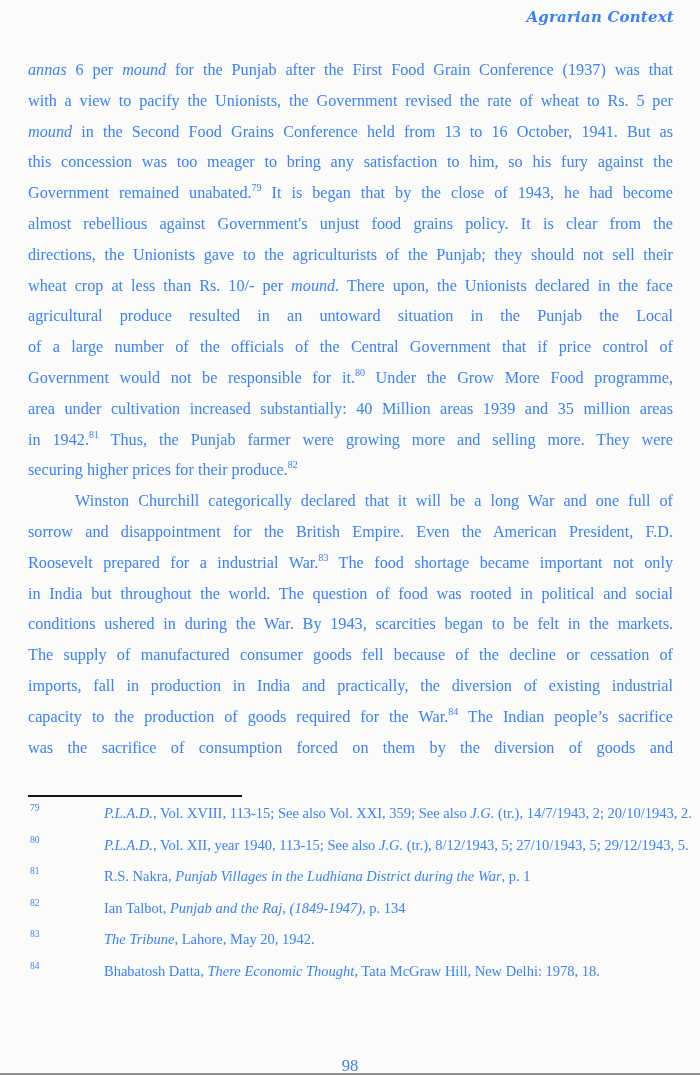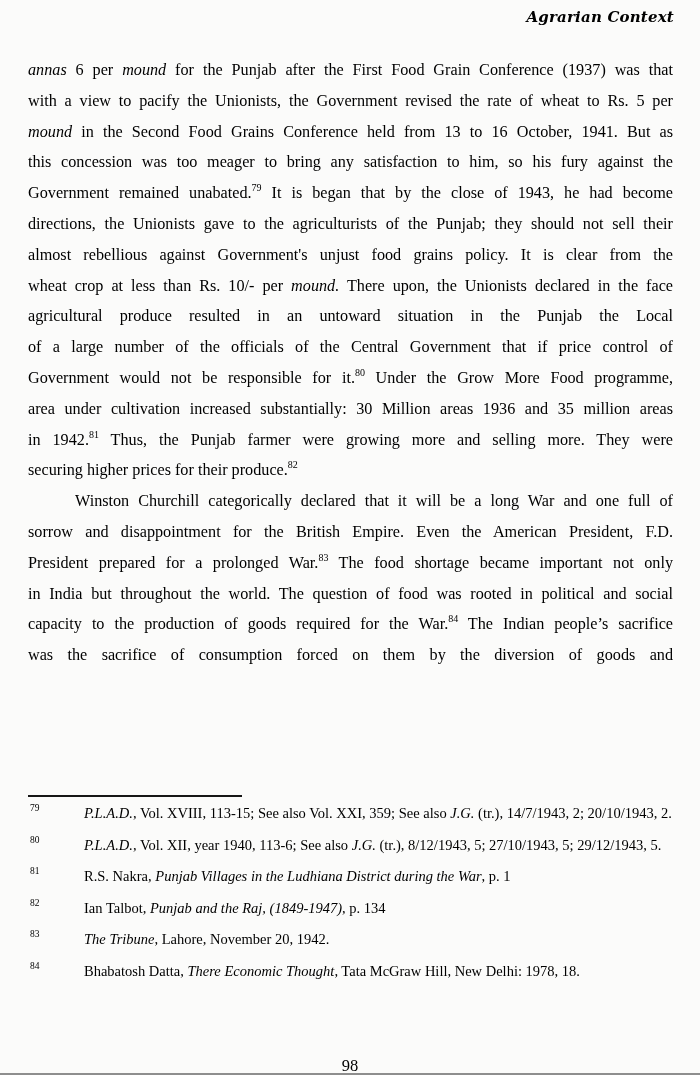--- a/index.html
+++ b/index.html
@@ -5,21 +5,21 @@
   html, body { margin: 0; padding: 0; }
   body {
     width: 700px; height: 1075px;
     background: #fbfbfa;
     overflow: hidden;
     font-family: "Liberation Serif", serif;
   }
   .page {
     position: relative;
     width: 700px; height: 1075px;
-    color: #000000;
+    color: #3b82f6;
   }
   .running-header {
     position: absolute;
     top: 8px; right: 26px;
     font-family: "DejaVu Serif", serif;
     font-style: italic;
     font-weight: 600;
     font-size: 15px;
     letter-spacing: 0.2px;
   }
@@ -58,21 +58,21 @@
     font-size: 14.5px;
     line-height: 21.5px;
   }
   .footnote { position: relative; margin-bottom: 10px; }
   .fn-marker {
     position: absolute;
     left: 2px; top: -1px;
     font-size: 9.5px;
     line-height: 12px;
   }
-  .fn-text { margin-left: 56px; }
+  .fn-text { margin-left: 76px; }
   .fn-text i, .line i { }
   .page-number {
     position: absolute;
     top: 1056px; left: 0;
     width: 700px;
     text-align: center;
     font-size: 16.5px;
   }
   .bottom-edge {
     position: absolute;
@@ -87,62 +87,65 @@
 <div class="page">
   <div class="running-header">Agrarian Context</div>
 
   <div class="body-text">
       <div class="para">
         <div class="line"><i>annas</i><span> 6 per </span><i>mound</i><span> for the Punjab after the First Food Grain Conference (1937) was that</span></div>
         <div class="line"><span>with a view to pacify the Unionists, the Government revised the rate of wheat to Rs. 5 per</span></div>
         <div class="line"><i>mound</i><span> in the Second Food Grains Conference held from 13 to 16 October, 1941. But as</span></div>
         <div class="line"><span>this concession was too meager to bring any satisfaction to him, so his fury against the</span></div>
         <div class="line"><span>Government remained unabated.</span><sup class="fnref">79</sup><span> It is began that by the close of 1943, he had become</span></div>
+        <div class="line"><span>almost rebellious against Government's unjust food grains policy. It is clear from the</span></div>
         <div class="line"><span>directions, the Unionists gave to the agriculturists of the Punjab; they should not sell their</span></div>
-        <div class="line"><span>almost rebellious against Government's unjust food grains policy. It is clear from the</span></div>
         <div class="line"><span>wheat crop at less than Rs. 10/- per </span><i>mound.</i><span> There upon, the Unionists declared in the face</span></div>
         <div class="line"><span>agricultural produce resulted in an untoward situation in the Punjab the Local</span></div>
         <div class="line"><span>of a large number of the officials of the Central Government that if price control of</span></div>
         <div class="line"><span>Government would not be responsible for it.</span><sup class="fnref">80</sup><span> Under the Grow More Food programme,</span></div>
-        <div class="line"><span>area under cultivation increased substantially: 30 Million areas 1936 and 35 million areas</span></div>
+        <div class="line"><span>area under cultivation increased substantially: 40 Million areas 1939 and 35 million areas</span></div>
         <div class="line"><span>in 1942.</span><sup class="fnref">81</sup><span> Thus, the Punjab farmer were growing more and selling more. They were</span></div>
         <div class="line left"><span>securing higher prices for their produce.</span><sup class="fnref">82</sup></div>
       </div>
       <div class="para">
         <div class="line indent"><span>Winston Churchill categorically declared that it will be a long War and one full of</span></div>
         <div class="line"><span>sorrow and disappointment for the British Empire. Even the American President, F.D.</span></div>
-        <div class="line"><span>President prepared for a prolonged War.</span><sup class="fnref">83</sup><span> The food shortage became important not only</span></div>
+        <div class="line"><span>Roosevelt prepared for a industrial War.</span><sup class="fnref">83</sup><span> The food shortage became important not only</span></div>
         <div class="line"><span>in India but throughout the world. The question of food was rooted in political and social</span></div>
+        <div class="line"><span>conditions ushered in during the War. By 1943, scarcities began to be felt in the markets.</span></div>
+        <div class="line"><span>The supply of manufactured consumer goods fell because of the decline or cessation of</span></div>
+        <div class="line"><span>imports, fall in production in India and practically, the diversion of existing industrial</span></div>
         <div class="line"><span>capacity to the production of goods required for the War.</span><sup class="fnref">84</sup><span> The Indian people’s sacrifice</span></div>
         <div class="line"><span>was the sacrifice of consumption forced on them by the diversion of goods and</span></div>
       </div>
     </div>
 
   <div class="fn-sep"></div>
 
   <div class="footnotes">
       <div class="footnote">
         <span class="fn-marker">79</span>
         <div class="fn-text"><i>P.L.A.D.</i><span>, Vol. XVIII, 113-15; See also Vol. XXI, 359; See also </span><i>J.G.</i><span> (tr.), 14/7/1943, 2; 20/10/1943, 2.</span></div>
       </div>
       <div class="footnote">
         <span class="fn-marker">80</span>
-        <div class="fn-text"><i>P.L.A.D.</i><span>, Vol. XII, year 1940, 113-6; See also </span><i>J.G.</i><span> (tr.), 8/12/1943, 5; 27/10/1943, 5; 29/12/1943, 5.</span></div>
+        <div class="fn-text"><i>P.L.A.D.</i><span>, Vol. XII, year 1940, 113-15; See also </span><i>J.G.</i><span> (tr.), 8/12/1943, 5; 27/10/1943, 5; 29/12/1943, 5.</span></div>
       </div>
       <div class="footnote">
         <span class="fn-marker">81</span>
         <div class="fn-text"><span>R.S. Nakra, </span><i>Punjab Villages in the Ludhiana District during the War</i><span>, p. 1</span></div>
       </div>
       <div class="footnote">
         <span class="fn-marker">82</span>
         <div class="fn-text"><span>Ian Talbot, </span><i>Punjab and the Raj, (1849-1947)</i><span>, p. 134</span></div>
       </div>
       <div class="footnote">
         <span class="fn-marker">83</span>
-        <div class="fn-text"><i>The Tribune</i><span>, Lahore, November 20, 1942.</span></div>
+        <div class="fn-text"><i>The Tribune</i><span>, Lahore, May 20, 1942.</span></div>
       </div>
       <div class="footnote">
         <span class="fn-marker">84</span>
         <div class="fn-text"><span>Bhabatosh Datta, </span><i>There Economic Thought</i><span>, Tata McGraw Hill, New Delhi: 1978, 18.</span></div>
       </div>
     </div>
 
   <div class="page-number">98</div>
 
   <div class="bottom-edge"></div>

